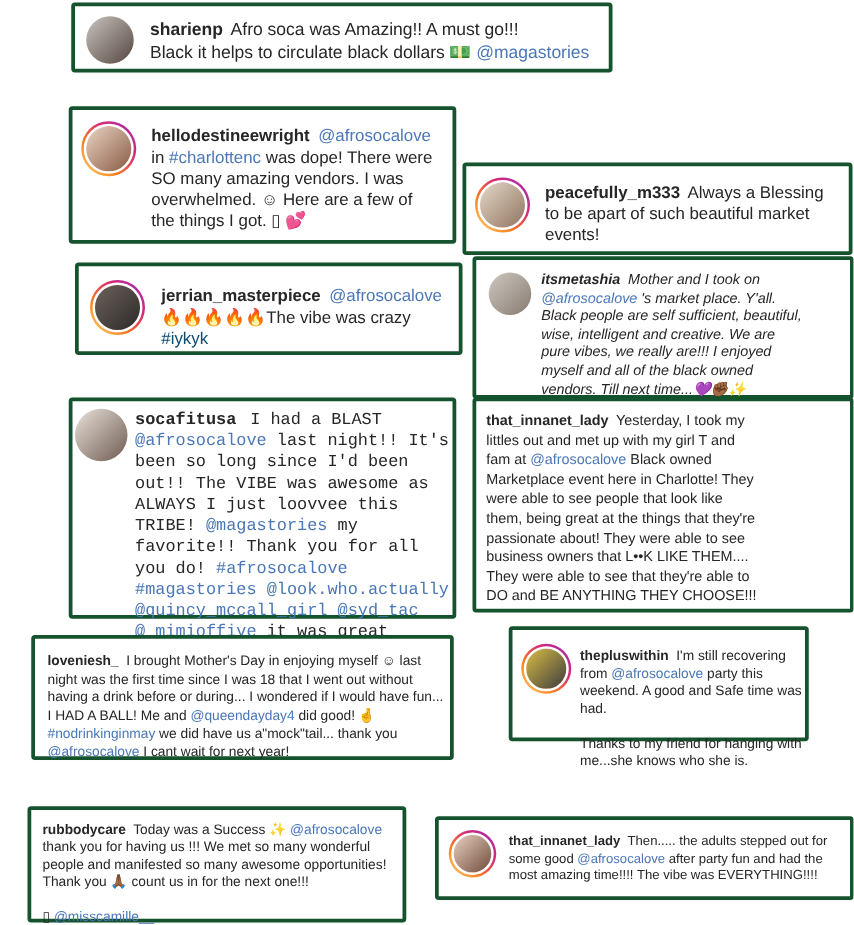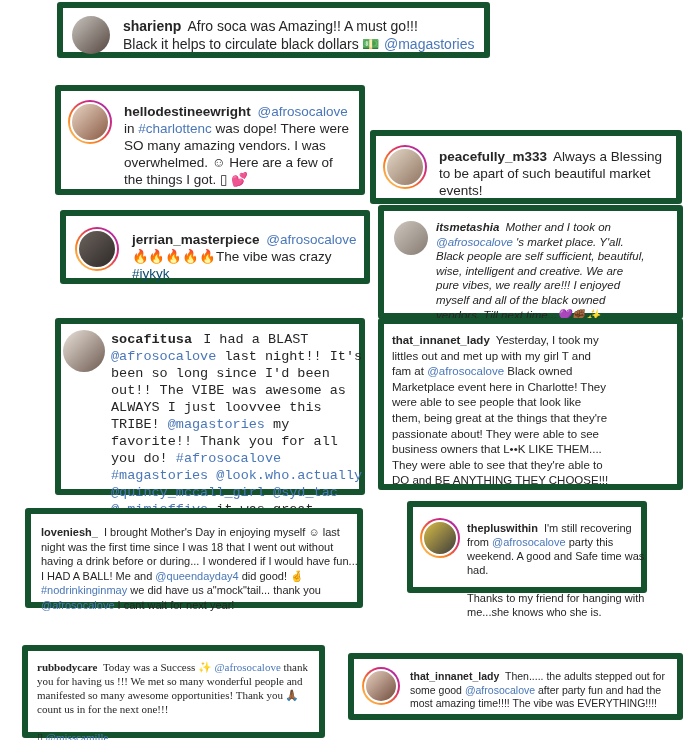--- a/index.html
+++ b/index.html
@@ -1,21 +1,21 @@
 <!DOCTYPE html>
 <html><head>
 <meta charset="utf-8">
 <style>
   html,body{margin:0;padding:0;background:#ffffff;}
   .canvas{
     position:relative;width:683px;height:740px;background:#ffffff;overflow:hidden;
     font-family:"Liberation Sans", sans-serif;color:#262626;
   }
   .card{
-    position:absolute;background:#fff;border:6px solid #14532d;border-radius:3px;
+    position:absolute;background:#fff;border:3px solid #14532d;border-radius:3px;
     box-sizing:border-box;box-shadow:0 0 2px rgba(0,0,0,0.04);
   }
   .body{margin:0;position:absolute;word-wrap:break-word;}
   .uname{font-weight:bold;padding-right:3px;cursor:pointer;}
   .lnk{cursor:pointer;text-align:center;}
   .avatar{display:block;border-radius:50%;}
   .ring{position:absolute;display:block;border-radius:50%;padding:2px;}
   .ring .avatar{border:2px solid #fff;box-sizing:border-box;}
   .plain{position:absolute;}
 
@@ -51,21 +51,21 @@
   .c6 .body{left:8px;top:9px;width:218px;font-size:11.5px;line-height:15.6px;}
   
   .c7{left:25px;top:508px;width:338px;height:100px;}
   .c7 .body{left:10px;top:11px;width:320px;font-size:11px;line-height:14.6px;}
   
   .c8{left:407px;top:501px;width:240px;height:92px;}
   .c8 .ring{left:7px;top:11px;}
   .c8 .avatar{width:36px;height:36px;}
   .c8 .body{left:54px;top:14px;width:178px;font-size:11px;line-height:14px;}
   
-  .c9{left:22px;top:645px;width:303px;height:93px;font-family:Liberation Serif, serif;}
+  .c9{left:22px;top:645px;width:303px;height:93px;}
   .c9 .body{left:9px;top:9px;width:287px;font-size:11px;line-height:14px;}
   
   .c10{left:348px;top:653px;width:335px;height:67px;}
   .c10 .ring{left:8px;top:8px;}
   .c10 .avatar{width:34px;height:34px;}
   .c10 .body{left:56px;top:11px;width:256px;font-size:10.5px;line-height:13.6px;}
 </style>
 </head>
 <body>
 

